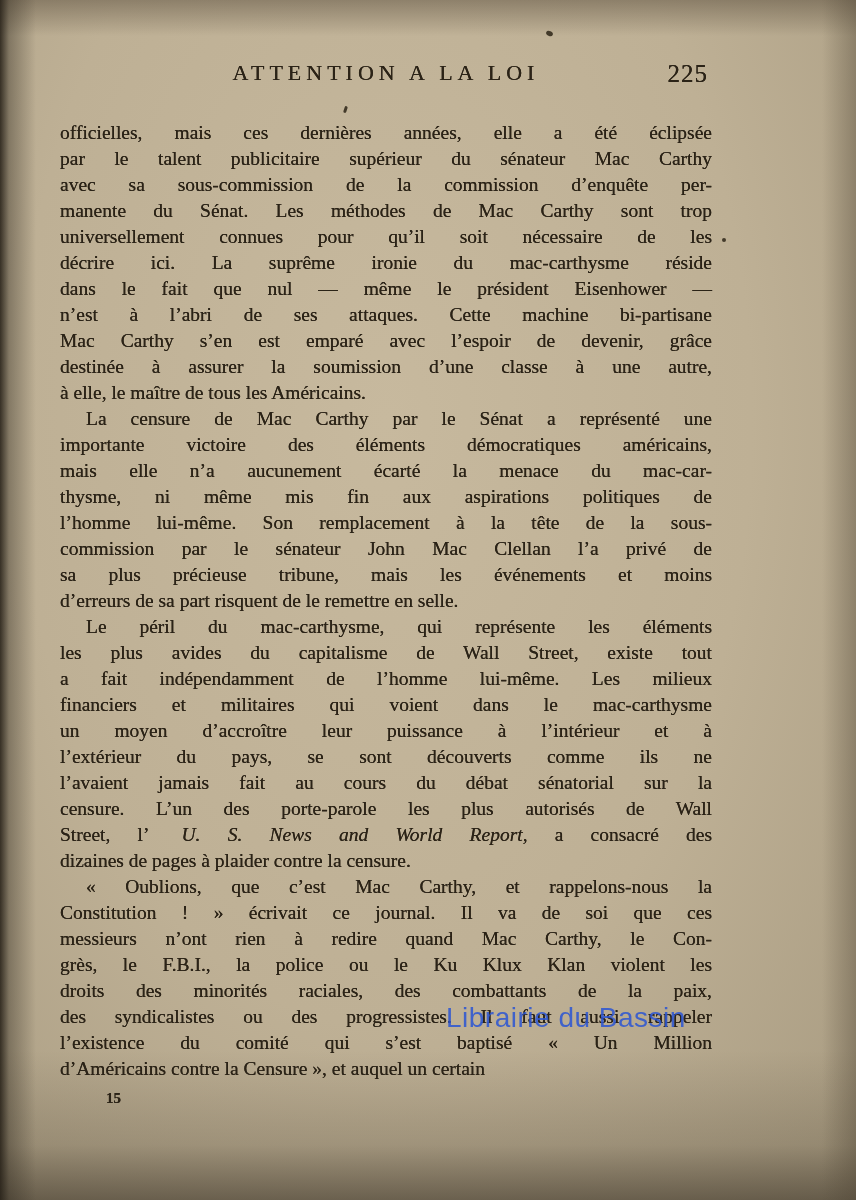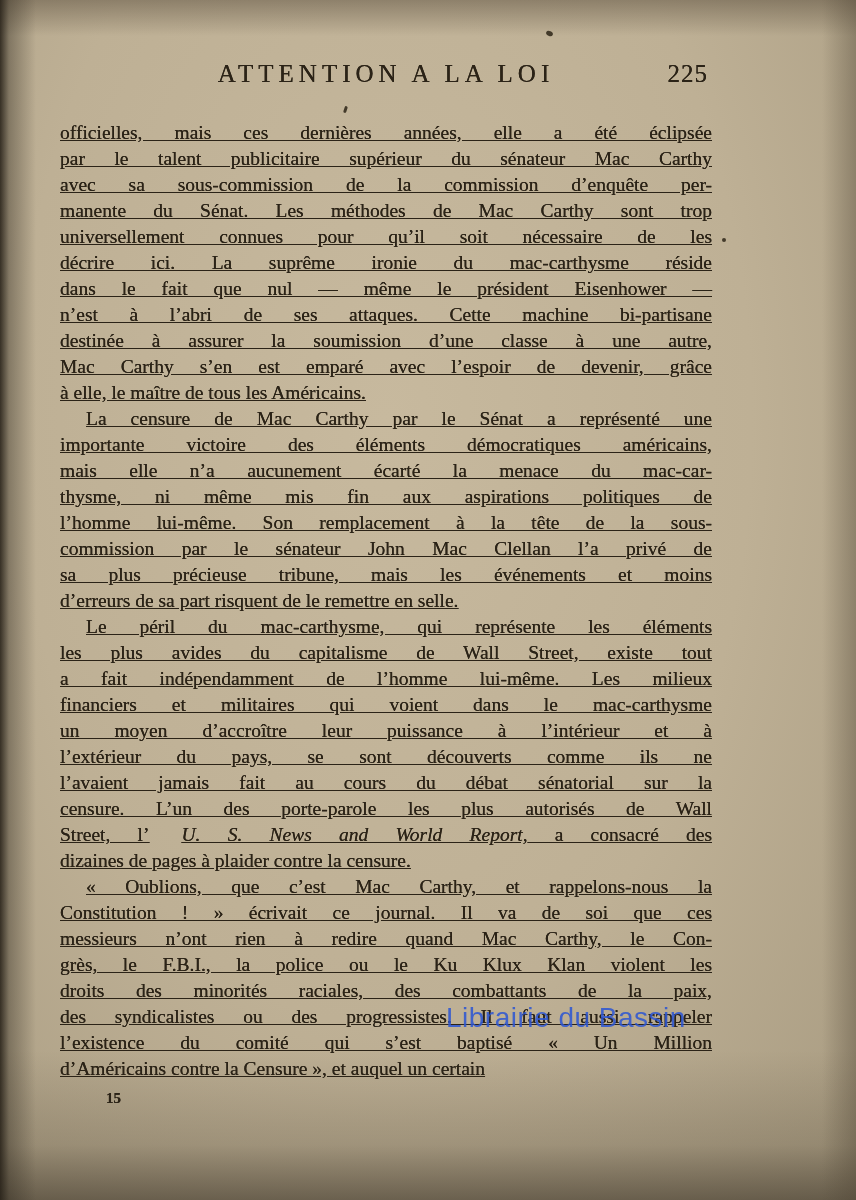--- a/index.html
+++ b/index.html
@@ -8,27 +8,27 @@
     background:
       linear-gradient(90deg, rgba(40,34,25,.9) 0px, rgba(46,40,30,.4) 9px, rgba(46,40,30,0) 36px),
       linear-gradient(270deg, rgba(76,66,50,.38) 0px, rgba(76,66,50,0) 34px),
       linear-gradient(180deg, rgba(72,60,45,.42) 0px, rgba(72,60,45,0) 36px),
       linear-gradient(0deg, rgba(56,48,36,.6) 0px, rgba(70,61,46,.22) 55px, rgba(70,61,46,0) 150px),
       radial-gradient(ellipse at 45% 35%, #c7b99e 0%, #beb095 55%, #a89b81 100%);
     font-family:"Liberation Serif", serif;
     color:#2b2317;
   }
   .header{position:absolute;left:60px;top:60px;width:652px;height:34px;}
-  .title{display:block;text-align:center;font-size:25px;letter-spacing:5px;font-weight:normal;
+  .title{display:block;text-align:center;font-size:22px;letter-spacing:5px;font-weight:normal;
          text-shadow:0 0 .4px currentColor;}
   .pagenum{position:absolute;right:4px;top:0;font-size:25px;letter-spacing:1px;
            text-shadow:0 0 .4px currentColor;}
   .text-block{position:absolute;left:60px;top:120px;width:652px;font-size:19.5px;line-height:26px;
               text-shadow:0 0 .4px currentColor;}
-  .line{text-align:justify;text-align-last:justify;text-decoration:underline;}
+  .line{text-align:justify;text-align-last:justify;}
   .line.par-end{text-align-last:left;}
   .line.indent{text-indent:26px;}
   .it{font-style:italic;margin-left:32px;}
   .watermark{position:absolute;left:446px;top:1002px;width:400px;
              font-family:"Liberation Sans", sans-serif;font-size:28px;font-weight:normal;
              color:#2b55d4;opacity:.85;letter-spacing:.5px;pointer-events:none;}
   .footer-num{position:absolute;left:106px;top:1080px;font-size:15px;font-weight:bold;
               text-shadow:0 0 .4px currentColor;margin-top:10px;}
   .speck{position:absolute;background:#433a2a;border-radius:50%;}
   .speck.s1{left:546px;top:31px;width:7px;height:5px;transform:rotate(25deg);}
@@ -47,22 +47,22 @@
 
   <div class="text-block">
       <div class="line"><span>officielles, mais ces dernières années, elle a été éclipsée</span></div>
       <div class="line"><span>par le talent publicitaire supérieur du sénateur Mac Carthy</span></div>
       <div class="line"><span>avec sa sous-commission de la commission d’enquête per-</span></div>
       <div class="line"><span>manente du Sénat. Les méthodes de Mac Carthy sont trop</span></div>
       <div class="line"><span>universellement connues pour qu’il soit nécessaire de les</span></div>
       <div class="line"><span>décrire ici. La suprême ironie du mac-carthysme réside</span></div>
       <div class="line"><span>dans le fait que nul — même le président Eisenhower —</span></div>
       <div class="line"><span>n’est à l’abri de ses attaques. Cette machine bi-partisane</span></div>
+      <div class="line"><span>Mac Carthy s’en est emparé avec l’espoir de devenir, grâce</span></div>
       <div class="line"><span>destinée à assurer la soumission d’une classe à une autre,</span></div>
-      <div class="line"><span>Mac Carthy s’en est emparé avec l’espoir de devenir, grâce</span></div>
       <div class="line par-end"><span>à elle, le maître de tous les Américains.</span></div>
       <div class="line indent"><span>La censure de Mac Carthy par le Sénat a représenté une</span></div>
       <div class="line"><span>importante victoire des éléments démocratiques américains,</span></div>
       <div class="line"><span>mais elle n’a aucunement écarté la menace du mac-car-</span></div>
       <div class="line"><span>thysme, ni même mis fin aux aspirations politiques de</span></div>
       <div class="line"><span>l’homme lui-même. Son remplacement à la tête de la sous-</span></div>
       <div class="line"><span>commission par le sénateur John Mac Clellan l’a privé de</span></div>
       <div class="line"><span>sa plus précieuse tribune, mais les événements et moins</span></div>
       <div class="line par-end"><span>d’erreurs de sa part risquent de le remettre en selle.</span></div>
       <div class="line indent"><span>Le péril du mac-carthysme, qui représente les éléments</span></div>

